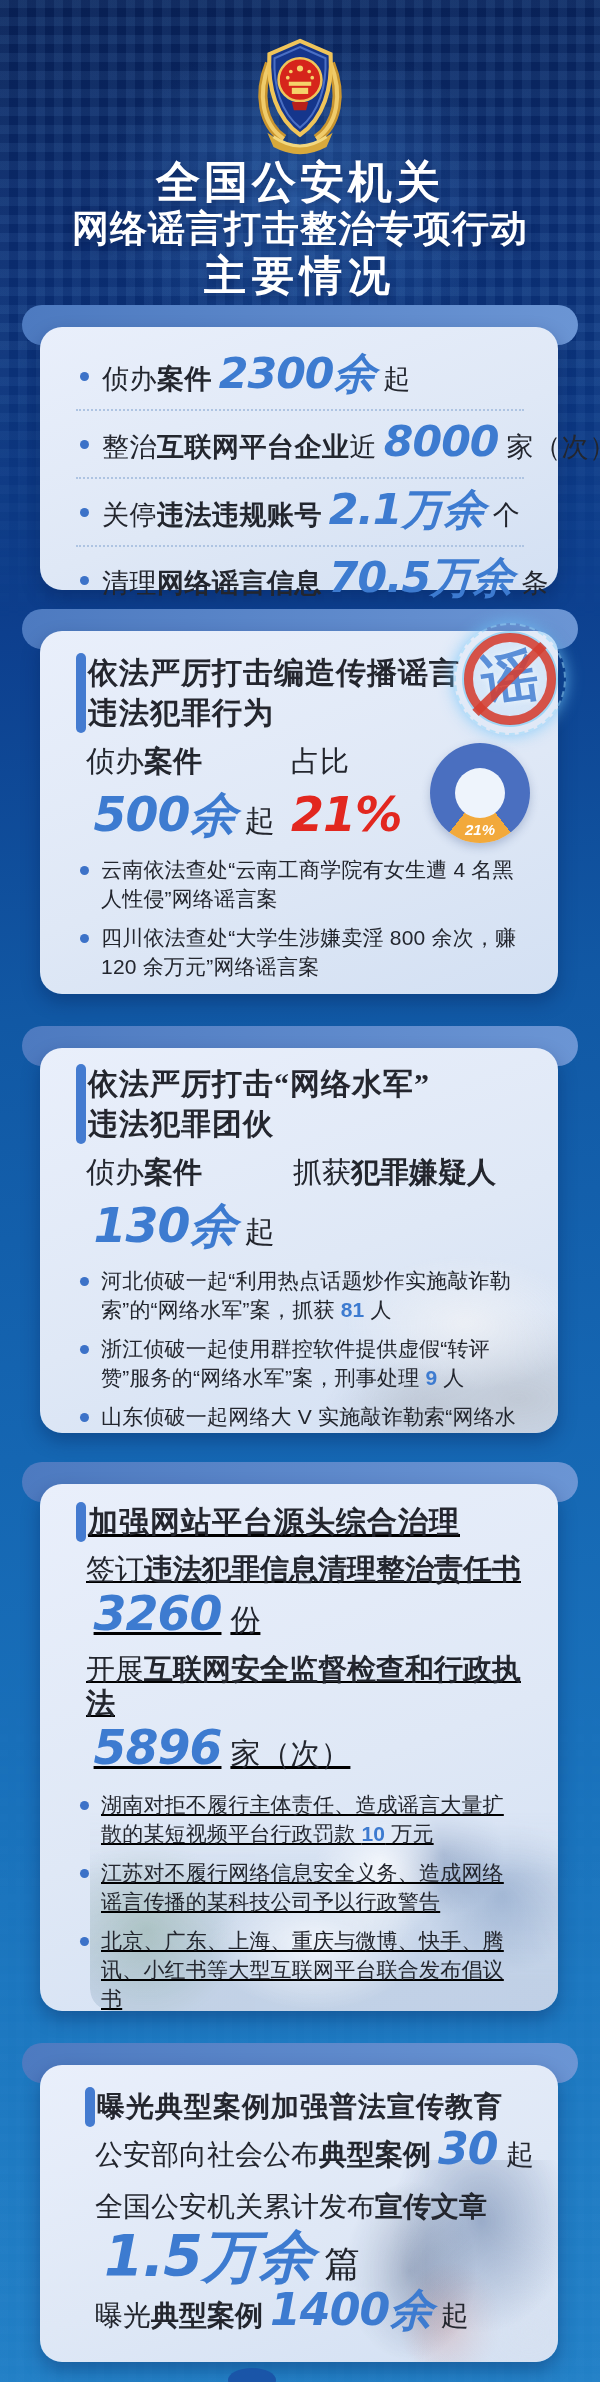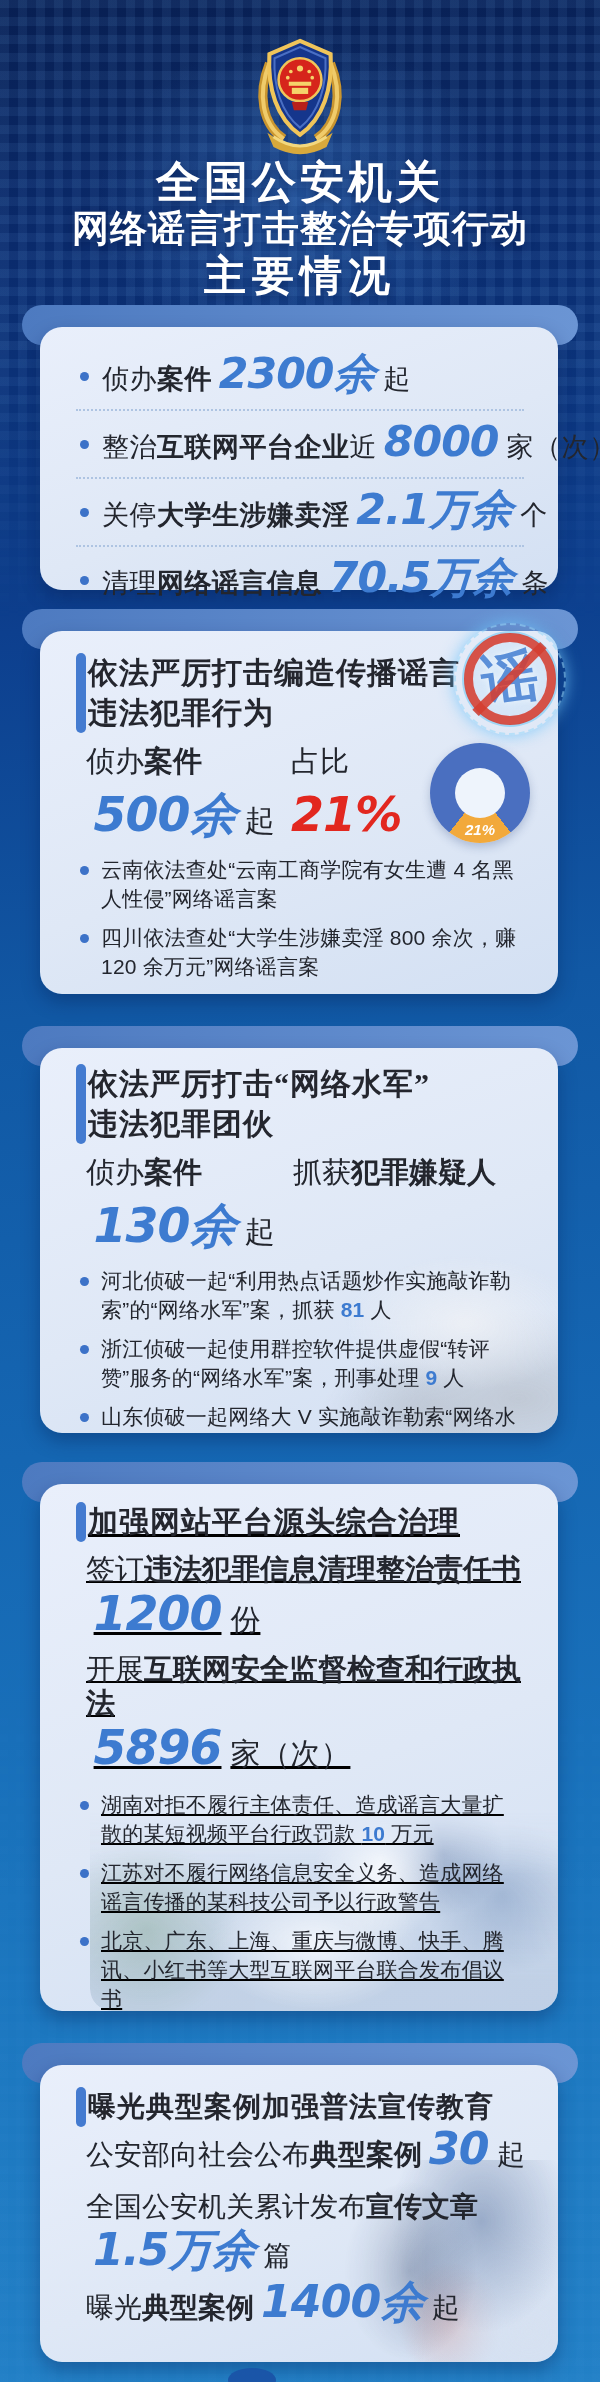--- a/index.html
+++ b/index.html
@@ -126,25 +126,25 @@
     mask-image:linear-gradient(270deg,#000 55%,transparent 100%);}
 
   .footer-arc{position:absolute;left:228px;bottom:-10px;width:48px;height:24px;border-radius:50%;
     background:#1a55a8;}
 
   
   #sec1{top:305px;height:285px;} #sec1 .card{height:263px;}
   #sec2{top:609px;height:386px;} #sec2 .card{height:363px;overflow:visible;}
   #sec3{top:1026px;height:295px;} #sec3 .card{height:385px;overflow:hidden;}
   #sec4{top:1462px;height:551px;} #sec4 .card{height:527px;overflow:hidden;}
-  #sec5{top:2043px;height:321px;} #sec5 .card{height:297px;overflow:hidden;}
+  #sec5{top:2043px;height:321px;} #sec5 .card{height:297px;overflow:hidden;padding-left:9px;}
   .pad{padding:18px 34px 0 36px;position:relative;height:100%;box-sizing:border-box;}
   #sec2 .pad{padding-top:22px;} #sec3 .pad{padding-top:16px;} #sec4 .pad{padding-top:18px;text-decoration:underline;}
   #sec5 .pad{padding-top:22px;}
-  #sec5 .rows .row-lbl{font-size:28px;} #sec5 .rows .row-val{font-size:28px;}
+  #sec5 .rows .row-lbl{font-size:28px;} #sec5 .rows .row-val{font-size:36px;}
   .inline-row{font-size:28px;color:var(--dark);line-height:50px;white-space:nowrap;}
 </style>
 </head>
 <body>
 
 <div id="poster">
   <div class="mosaic"></div>
   <div class="mosaic2"></div>
   <div class="glow"></div>
 
@@ -173,21 +173,21 @@
     <div class="t2">网络谣言打击整治专项行动</div>
     <div class="t3">主要情况</div>
   </div>
 
   <div class="section" id="sec1">
     <div class="tab"></div>
     <div class="card">
       <div class="ov-wrap">
         <div class="ov-row"><span class="seg-n">侦办</span><span class="seg-b">案件</span><span class="seg-big">2300余</span><span class="seg-u">起</span></div>
         <div class="ov-row"><span class="seg-n">整治</span><span class="seg-b">互联网平台企业</span><span class="seg-n">近</span><span class="seg-big">8000</span><span class="seg-u">家（次）</span></div>
-        <div class="ov-row"><span class="seg-n">关停</span><span class="seg-b">大学生涉嫌卖淫</span><span class="seg-big">2.1万余</span><span class="seg-u">个</span></div>
+        <div class="ov-row"><span class="seg-n">关停</span><span class="seg-b">违法违规账号</span><span class="seg-big">2.1万余</span><span class="seg-u">个</span></div>
         <div class="ov-row"><span class="seg-n">清理</span><span class="seg-b">网络谣言信息</span><span class="seg-big">70.5万余</span><span class="seg-u">条</span></div>
       </div>
     </div>
   </div>
 
   <div class="section" id="sec2">
     <div class="tab"></div>
     <div class="card">
       <div class="stamp">
         <div class="tech"></div>
@@ -255,21 +255,21 @@
     <div class="tab"></div>
     <div class="card">
       <div class="photo photo-office"></div>
       <div class="pad">
         <div class="sec-head">
           <div class="head-bar"></div>
           <h2><span>加强网站平台源头综合治理</span></h2>
         </div>
         <div class="rows" style="margin-left:10px;position:relative;z-index:2;">
           <div class="row-lbl"><span class="seg-n">签订</span><span class="seg-b">违法犯罪信息清理整治责任书</span></div>
-          <div class="row-val"><span class="seg-big">1200</span><span class="seg-u">份</span></div>
+          <div class="row-val"><span class="seg-big">3260</span><span class="seg-u">份</span></div>
           <div class="row-lbl"><span class="seg-n">开展</span><span class="seg-b">互联网安全监督检查和行政执法</span></div>
           <div class="row-val"><span class="seg-big">5896</span><span class="seg-u">家（次）</span></div>
         </div>
         <ul class="bullets">
           <li><span class="seg-n">湖南对拒不履行主体责任、造成谣言大量扩散的某短视频平台行政罚款 </span><span class="seg-hl">10</span><span class="seg-n"> 万元</span></li>
           <li><span class="seg-n">江苏对不履行网络信息安全义务、造成网络谣言传播的某科技公司予以行政警告</span></li>
           <li><span class="seg-n">北京、广东、上海、重庆与微博、快手、腾讯、小红书等大型互联网平台联合发布倡议书</span></li>
         </ul>
       </div>
     </div>

